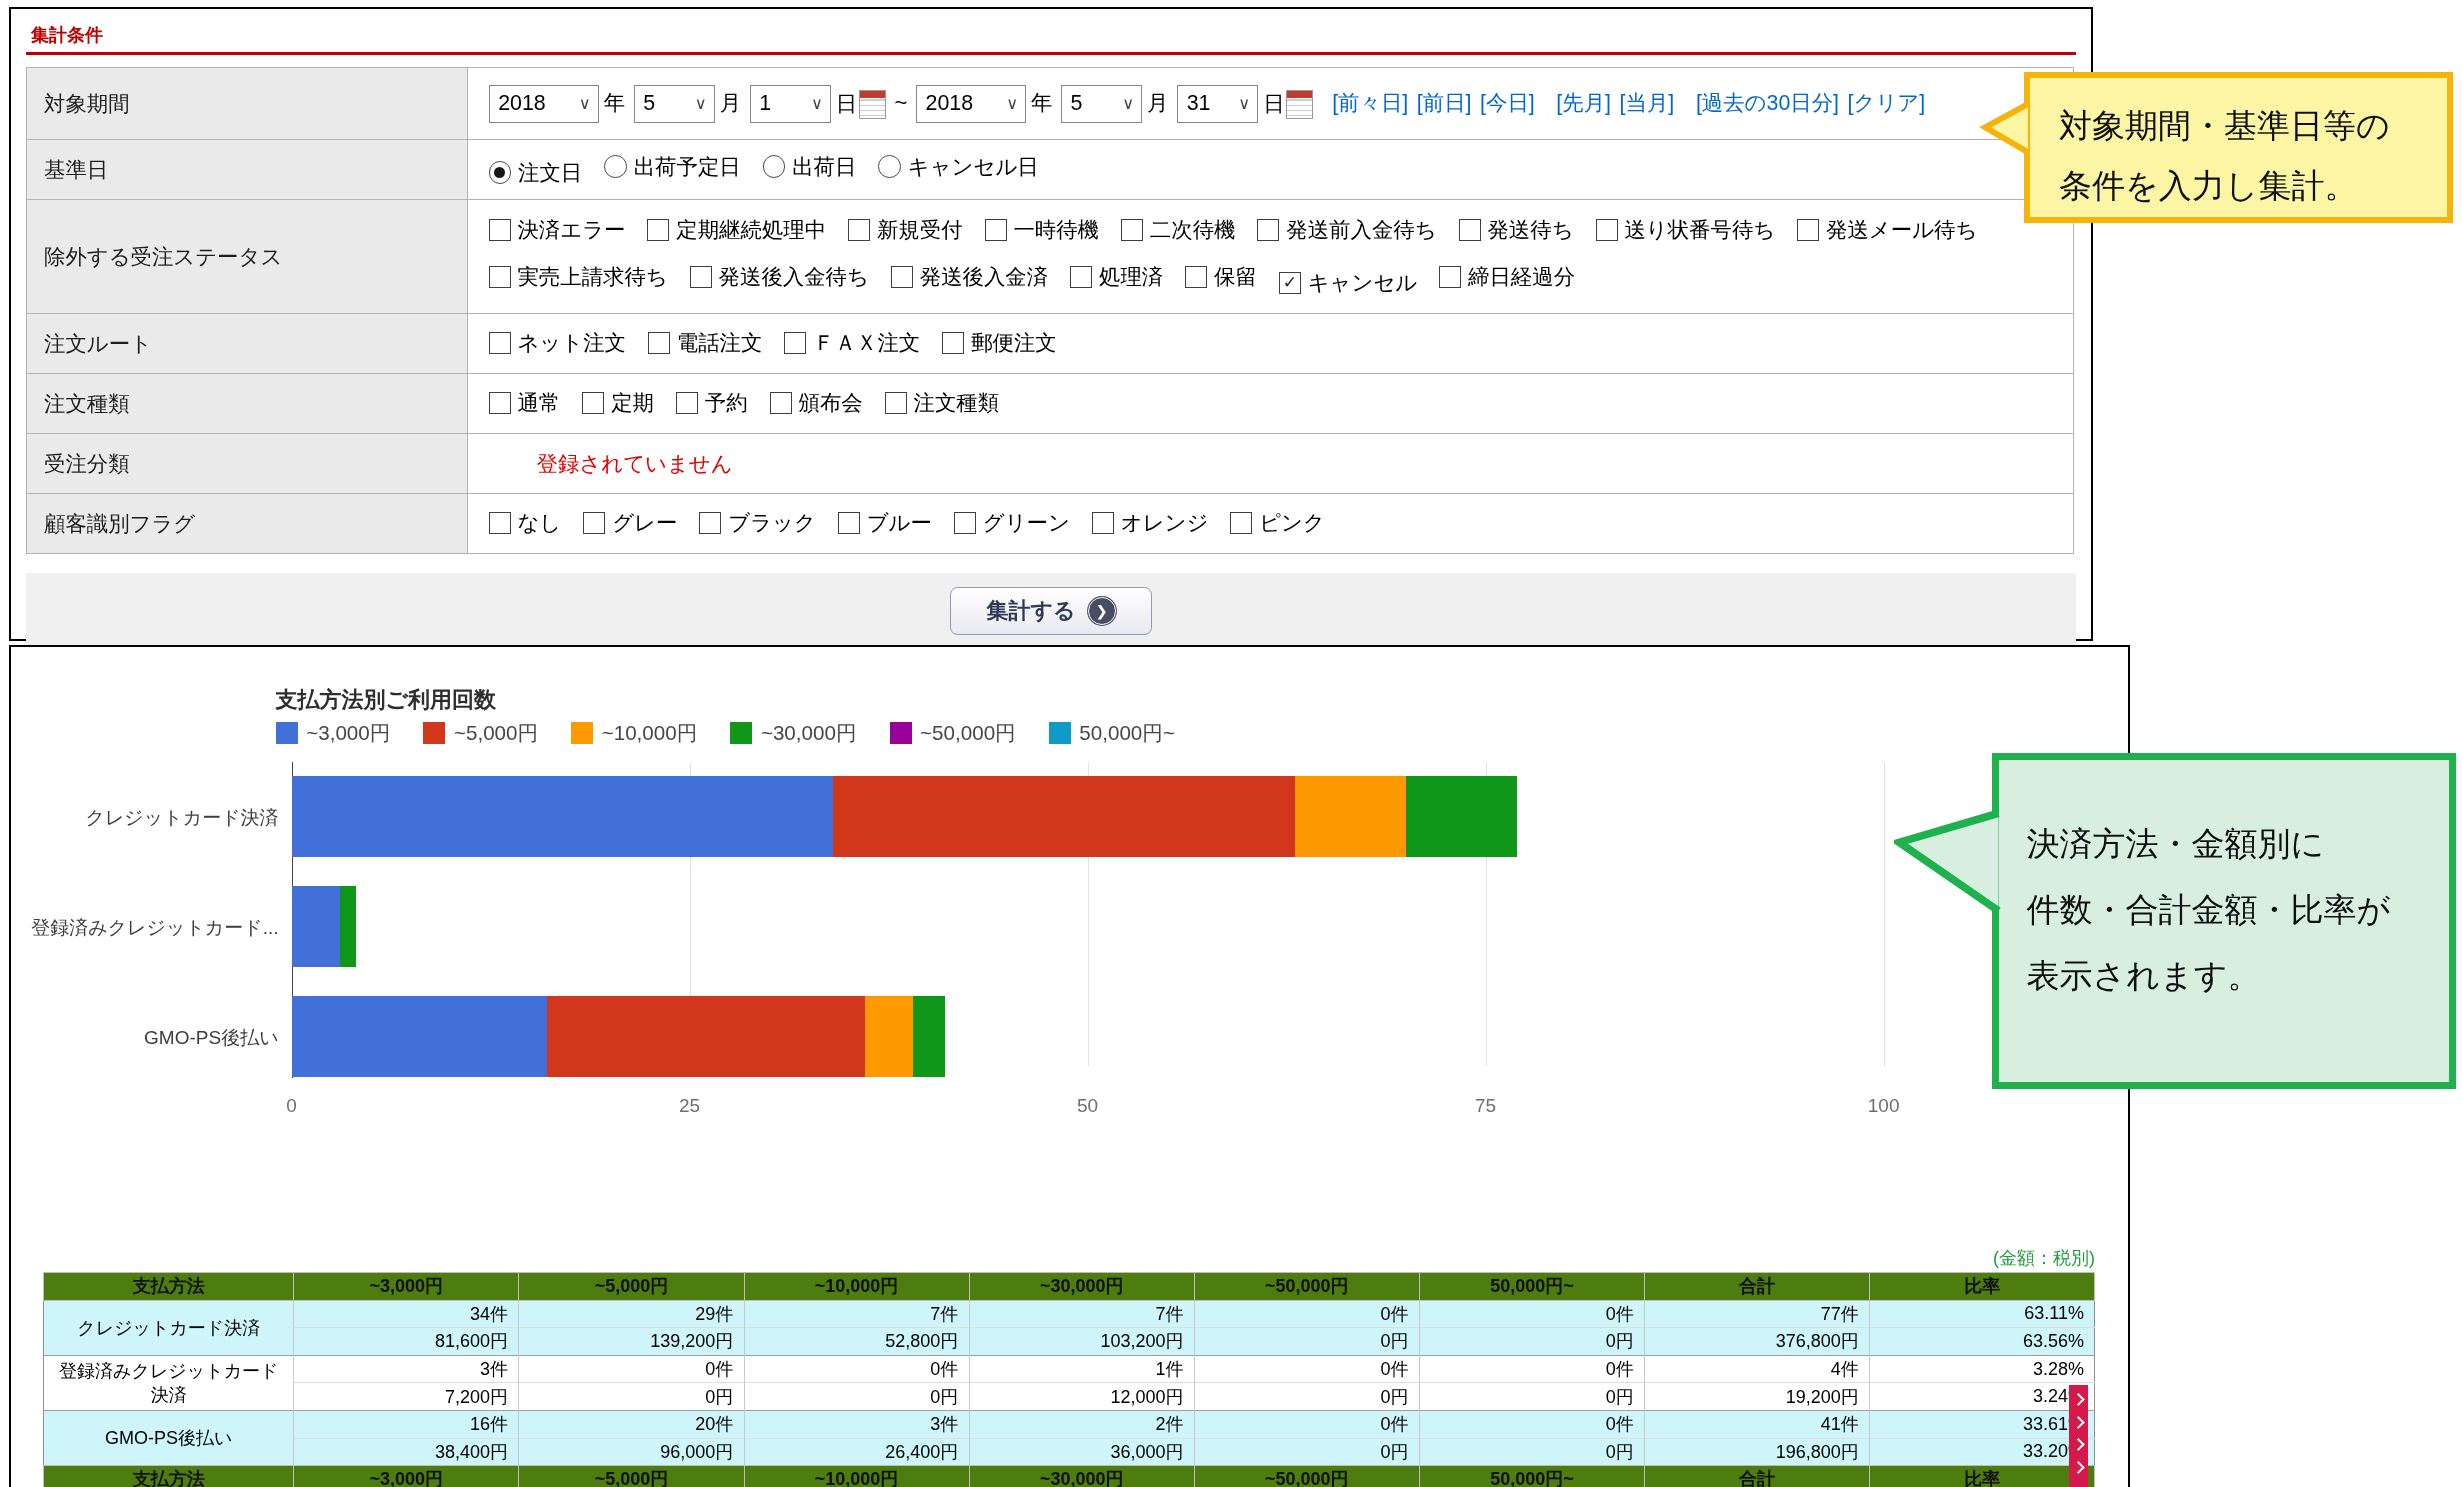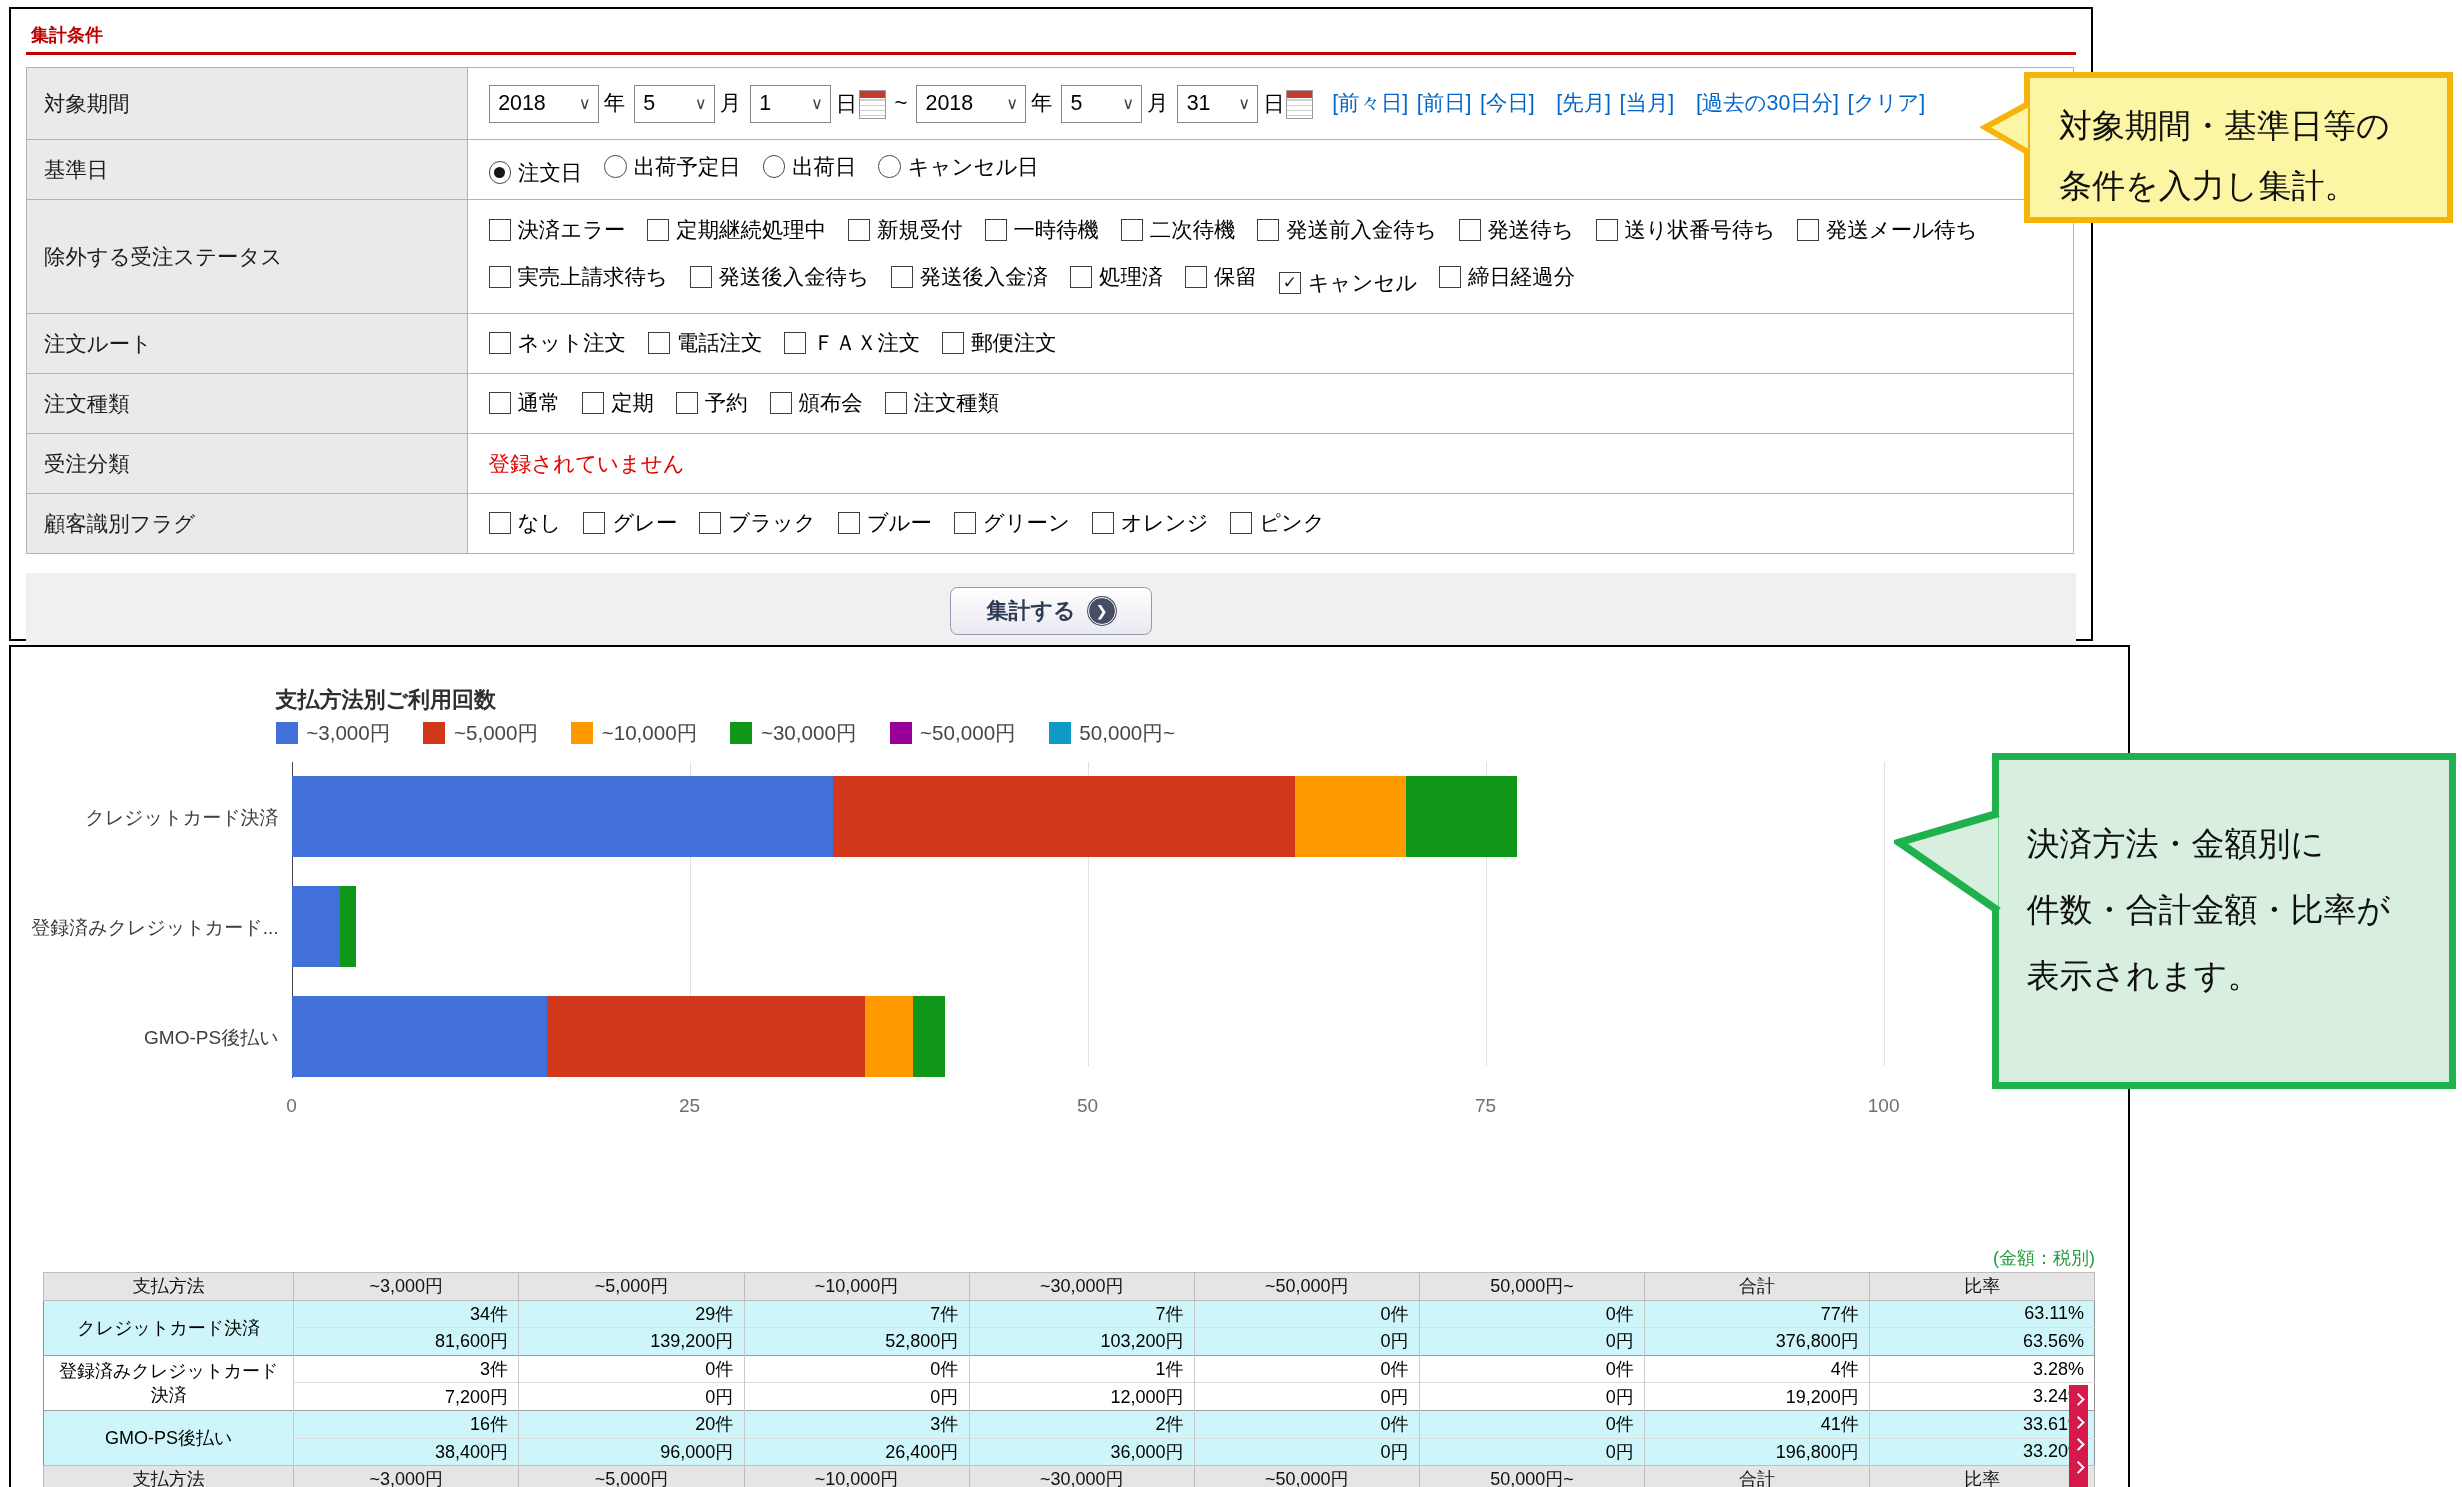--- a/index.html
+++ b/index.html
@@ -45,21 +45,21 @@
     width:20px;height:20px;border:1.7px solid #3f3f3f;background:#fff;margin-right:6.9px;
     display:inline-flex;align-items:center;justify-content:center;
     font-size:17px;font-weight:bold;color:#222;flex:0 0 auto;
   }
   .rdot{
     width:20.6px;height:20.6px;border:1.7px solid #4a4a4a;border-radius:50%;margin-right:6.9px;
     display:inline-flex;align-items:center;justify-content:center;flex:0 0 auto;background:#fff;
   }
   .rdot.on::after{content:"";width:11px;height:11px;border-radius:50%;background:#161616;}
   td.wrap2{line-height:2.0;}
-  .red-note{color:#e60000;}
+  .red-note{color:#e60000;margin-left:48px;}
   .btn-bar{margin-top:19px;height:75px;background:#f0f0f0;display:flex;align-items:center;justify-content:center;}
   .submit-btn{
     height:48px;border:1.7px solid #929ab0;border-radius:7.7px;
     background:linear-gradient(#ffffff,#e9e9f0);display:inline-flex;align-items:center;
     gap:12px;padding:0 35px;font-size:22px;font-weight:bold;color:#2f3a55;cursor:pointer;
     font-family:inherit;
   }
   .arrow-circle{
     width:26px;height:26px;border-radius:50%;background:#474e63;color:#fff;border:1.7px solid #fdfdfd;
     box-shadow:0 0 0 0.9px #474e63;display:inline-flex;align-items:center;justify-content:center;
@@ -78,21 +78,21 @@
   .tick-lbl{position:absolute;top:333px;transform:translateX(-50%);font-size:19px;color:#6f6f6f;}
   .bar{position:absolute;left:0.9px;display:flex;height:81px;}
   .seg{height:100%;}
   .cat-lbl{position:absolute;left:0;width:249px;text-align:right;font-size:19px;color:#3d3d3d;}
   .amount-note{position:absolute;right:13.7px;top:580px;font-size:18px;color:#1f9e3c;}
   table.rtable{
     position:absolute;left:13.7px;top:606px;width:2052px;border-collapse:collapse;
     table-layout:fixed;font-size:18px;border:0.9px solid #8f8f8f;
   }
   table.rtable th{
-    background:#e5e5e5;font-weight:normal;text-align:center;height:26.6px;
+    background:#4d7c0f;font-weight:bold;text-align:center;height:26.6px;
     border:0.9px solid #bdbdbd;color:#111;padding:0 5.1px;overflow:hidden;
   }
   table.rtable td{height:26.6px;border-left:0.9px solid #c9c9c9;text-align:right;padding:0 10.3px;overflow:hidden;}
   table.rtable td.mlabel{text-align:center;border-left:none;}
   tr.cnt td{border-top:0.9px solid #9e9e9e;}
   tr.amt td{border-top:0.9px solid #dedede;margin-left:21px;}
   tr.hl td{background:#cdf5fa;}
   .ribbon{
     position:absolute;left:2039px;top:719px;width:19px;height:116px;background:#d6194b;z-index:6;
     display:flex;flex-direction:column;align-items:center;padding-top:10.3px;gap:13.7px;cursor:pointer;

